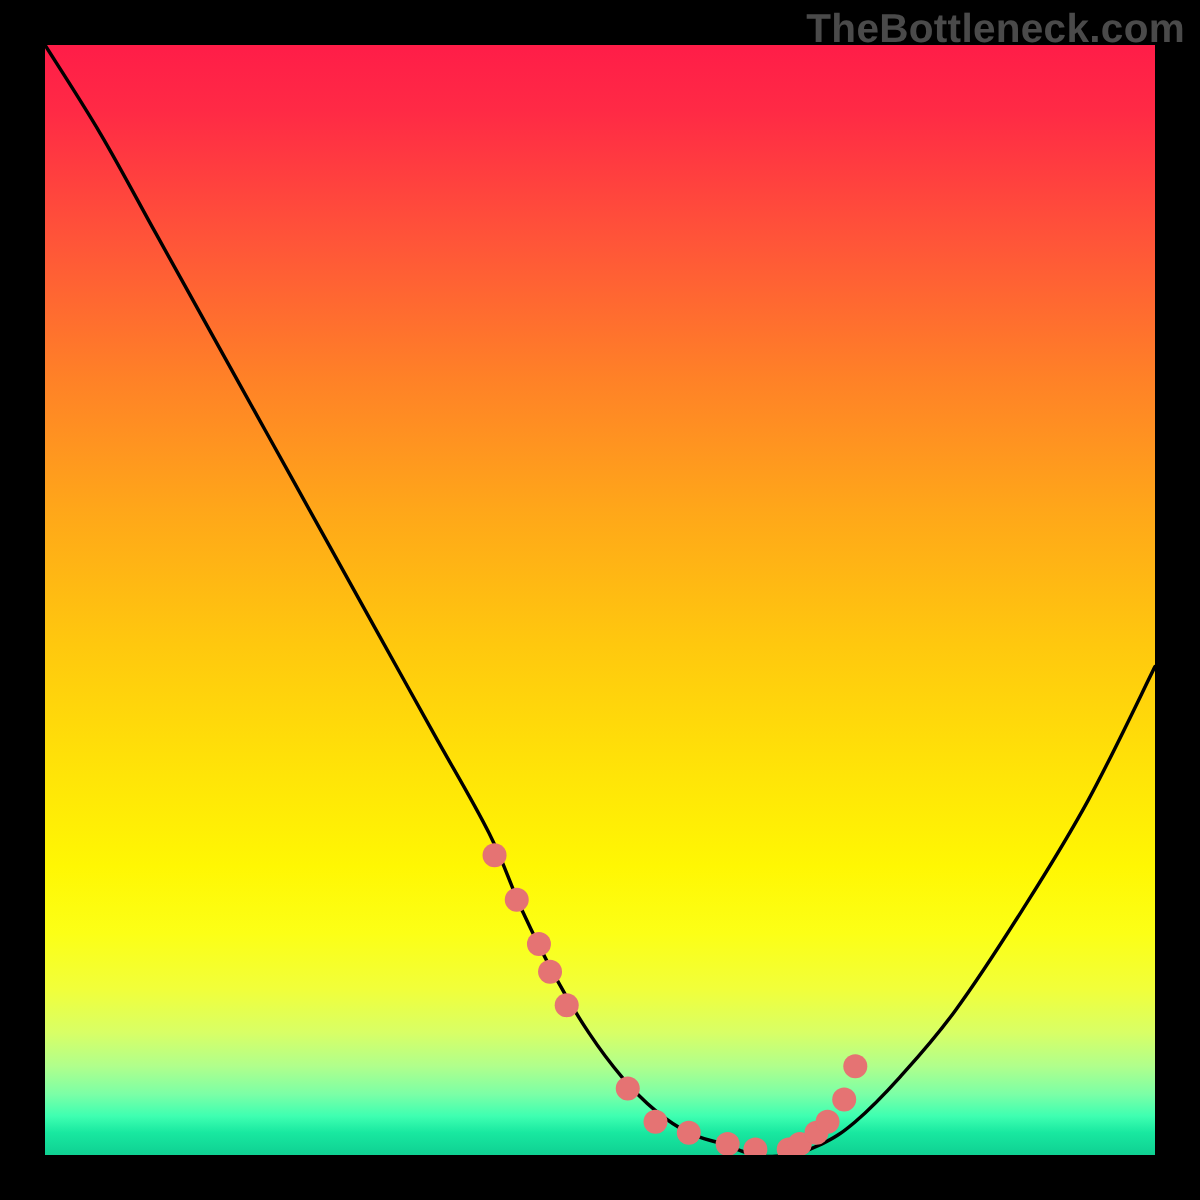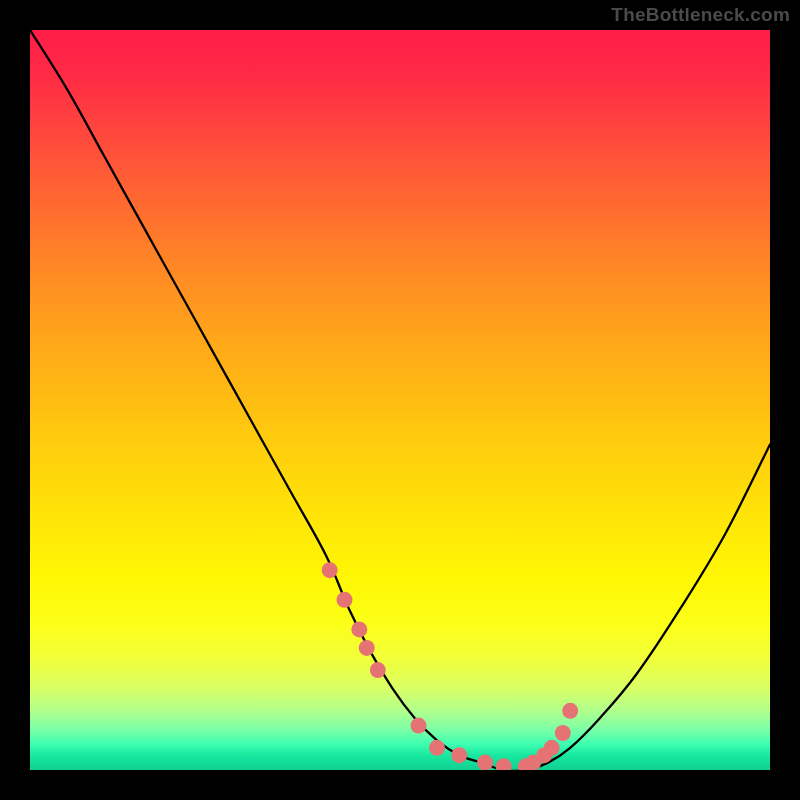--- a/index.html
+++ b/index.html
@@ -15,21 +15,21 @@
     position: relative;
     width: 800px;
     height: 800px;
     background: #000;
   }
   .watermark {
     position: absolute;
     top: 4px;
     right: 10px;
     color: #4a4a4a;
-    font-size: 19px;
+    font-size: 27px;
     font-weight: 600;
     letter-spacing: 0.2px;
     z-index: 50;
   }
   .plot-area {
     position: absolute;
     left: 30px;
     top: 30px;
     width: 740px;
     height: 740px;

